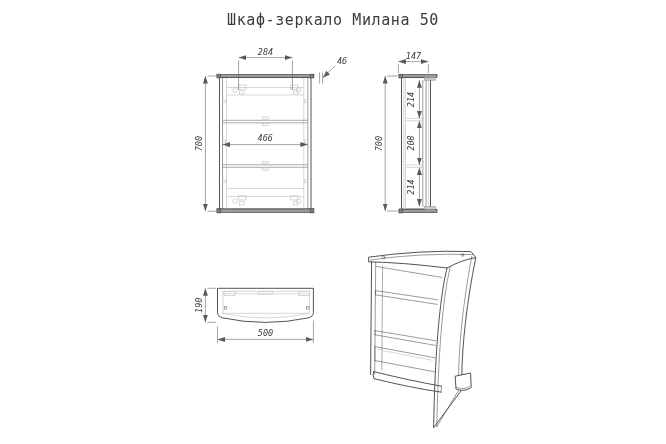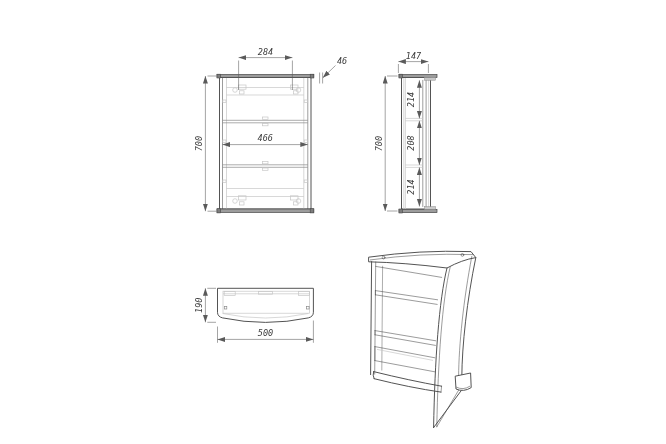--- a/index.html
+++ b/index.html
@@ -18,20 +18,21 @@
   .cap {fill:#7d7d7d;stroke:#474747;stroke-width:0.6;}
   .lip {fill:#c9c9c9;stroke:#8a8a8a;stroke-width:0.5;}
   text.dimtxt{font-family:"DejaVu Sans Mono",monospace;font-style:italic;
           font-size:8.5px;fill:#3b3b3b;}
 </style>
 </head>
 <body>
 
 <div id="canvas">
 
+  <div id="drawing-title">Шкаф-зеркало Милана 50</div>
 
   <svg width="666" height="444" viewBox="0 0 666 444">
     <defs>
       <marker id="arrE" markerUnits="userSpaceOnUse" markerWidth="9" markerHeight="6" refX="7.5" refY="2.5" orient="auto">
         <path d="M0,0 L7.5,2.5 L0,5 Z" fill="#5a5a5a"></path>
       </marker>
       <marker id="arrS" markerUnits="userSpaceOnUse" markerWidth="9" markerHeight="6" refX="7.5" refY="2.5" orient="auto-start-reverse">
         <path d="M0,0 L7.5,2.5 L0,5 Z" fill="#5a5a5a"></path>
       </marker>
     </defs>

